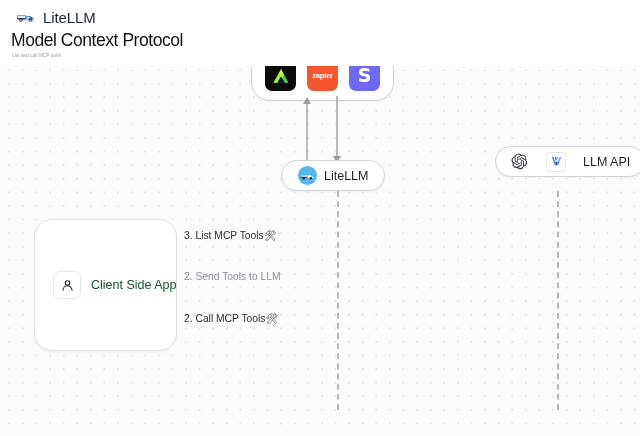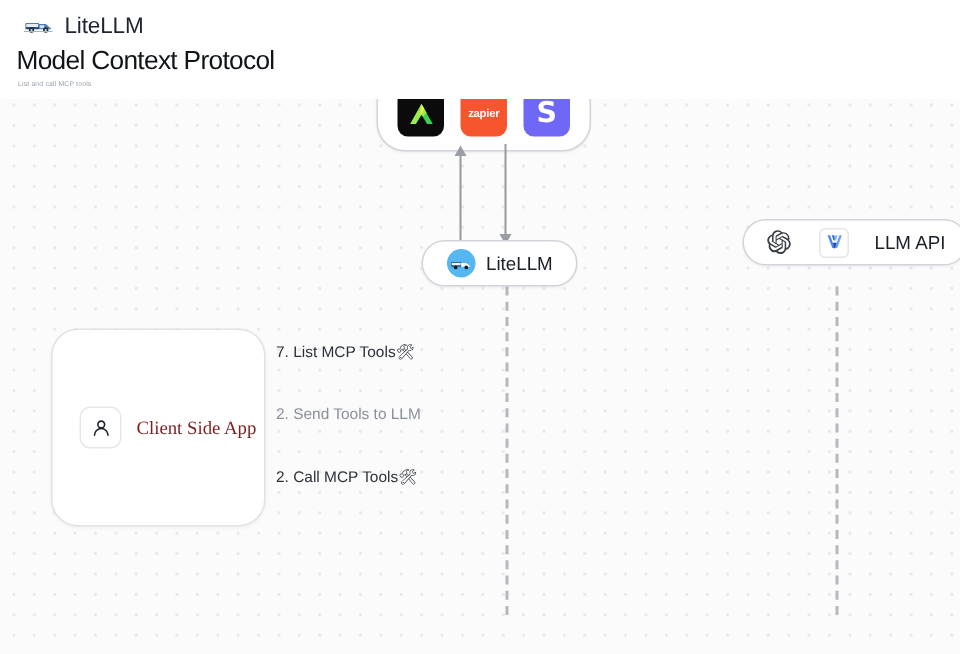--- a/index.html
+++ b/index.html
@@ -177,23 +177,22 @@
     align-items: center;
   }
   .client-inner {
     display: flex;
     align-items: center;
     gap: 10px;
     padding-left: 18px;
   }
   .client-label {
     font-size: 12.5px;
-    color: #7f1d1d;
+    color: #14532d;
     white-space: nowrap;
-    font-family: Liberation Serif, serif;
   }
   .client-icon-tile {
     width: 26px;
     height: 26px;
     border-radius: 7px;
     background: #ffffff;
     border: 1.2px solid #e6e7ea;
     display: flex;
     align-items: center;
     justify-content: center;
@@ -319,21 +318,21 @@
             <circle cx="12" cy="8" r="3.6" fill="none" stroke="#1b2029" stroke-width="1.7"></circle>
             <path d="M4.8 19.5 a7.2 7.2 0 0 1 14.4 0" fill="none" stroke="#1b2029" stroke-width="1.7" stroke-linecap="round"></path>
           </svg>
         </span>
         <span class="client-label">Client Side App</span>
       </div>
     </div>
 
     <div class="msg" style="left:172px; top:165px;">
       <span class="msg-label" style="left:12px; top:0px; color:#2b3038;">
-        <span>7. List MCP Tools</span><span class="tool-emoji">🛠</span>
+        <span>3. List MCP Tools</span><span class="tool-emoji">🛠</span>
       </span>
       <svg class="msg-line" width="168" height="12" viewBox="0 0 168 12" xmlns="http://www.w3.org/2000/svg" style="top:14px;">
         <line x1="6" y1="6" x2="162" y2="6" stroke="#7ec8f0" stroke-width="1.5"></line>
         <path d="M0 6 L7 2.6 L7 9.4 Z" fill="#7ec8f0"></path>
         <path d="M168 6 L161 2.6 L161 9.4 Z" fill="#7ec8f0"></path>
       </svg>
     </div>
 
     <div class="msg" style="left:172px; top:206px;">
       <span class="msg-label" style="left:12px; top:0px; color:#8a9099;">

